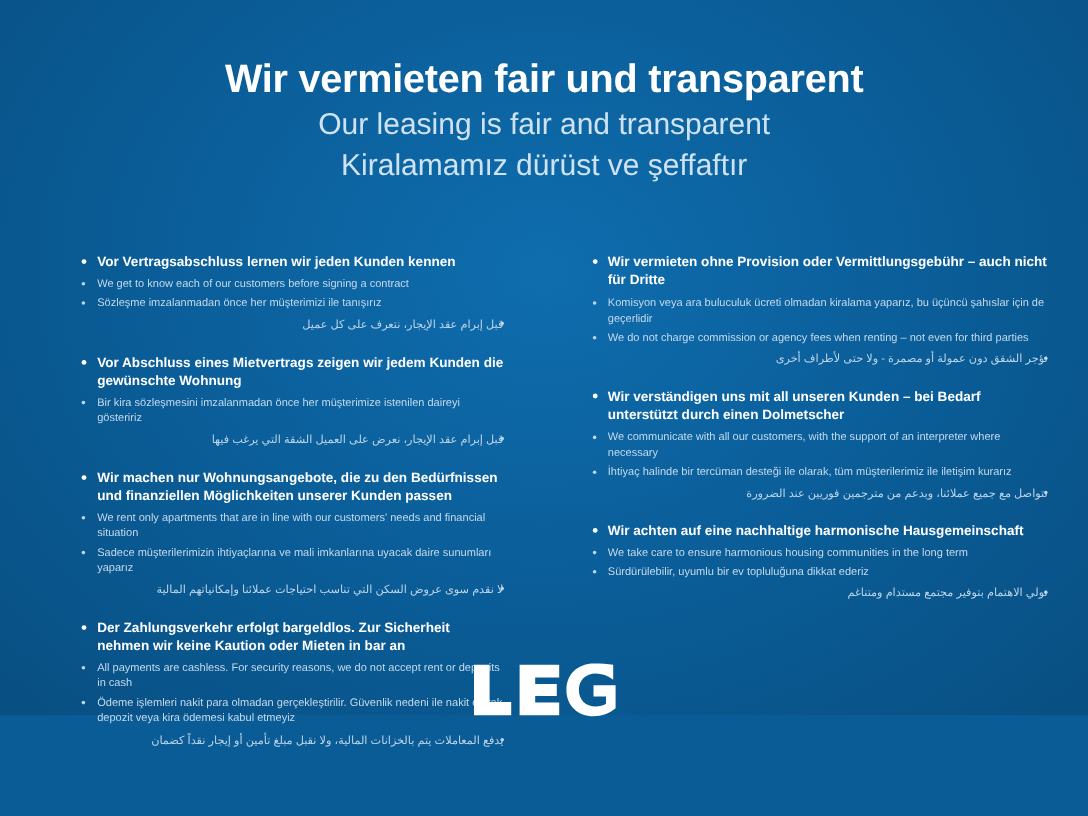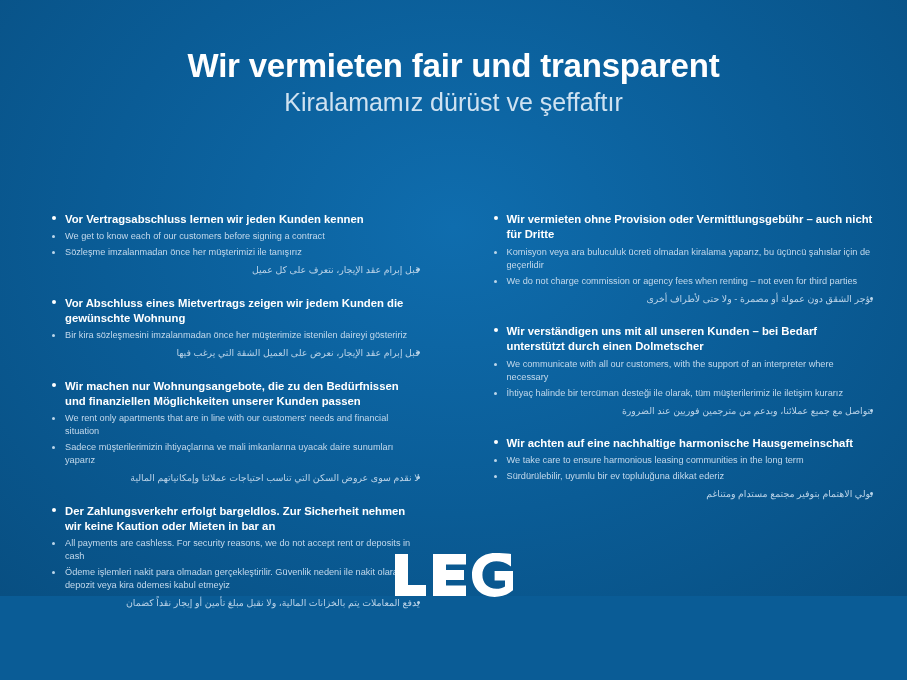--- a/index.html
+++ b/index.html
@@ -53,21 +53,21 @@
   .columns {
     position: absolute;
     top: 212px;
     left: 0;
     width: 907px;
     display: flex;
     gap: 0;
   }
   .col {
     width: 50%;
-    padding: 0 34px 0 52px;
+    padding: 0 34px 0 68px;
   }
   .col.right { padding: 0 34px 0 40px; }
 
   .block { margin-bottom: 19px; }
 
   .bullet-row {
     position: relative;
     padding-left: 13px;
   }
   .dot {
@@ -131,20 +131,21 @@
   }
   .logo svg { display: block; }
 </style>
 </head>
 <body>
 
 <div class="slide">
 
   <div class="headings">
     <div class="h-main">Wir vermieten fair und transparent</div>
+    <div class="h-sub1">Our leasing is fair and transparent</div>
     <div class="h-sub2">Kiralamamız dürüst ve şeffaftır</div>
   </div>
 
   <div class="columns">
 
     <div class="col left">
 
       <div class="block">
         <div class="bullet-row">
           <span class="dot"></span>
@@ -259,21 +260,21 @@
         </div>
       </div>
 
       <div class="block">
         <div class="bullet-row">
           <span class="dot"></span>
           <div class="title">Wir achten auf eine nachhaltige harmonische Hausgemeinschaft</div>
         </div>
         <div class="bullet-row sub">
           <span class="dot small"></span>
-          <span>We take care to ensure harmonious leasing communities in the long term</span>
+          <span>We take care to ensure harmonious housing communities in the long term</span>
         </div>
         <div class="bullet-row sub">
           <span class="dot small"></span>
           <span>Sürdürülebilir, uyumlu bir ev topluluğuna dikkat ederiz</span>
         </div>
         <div class="ar-row sub ar">
           <span class="dot small"></span>
           <span>نولي الاهتمام بتوفير مجتمع مستدام ومتناغم</span>
         </div>
       </div>

